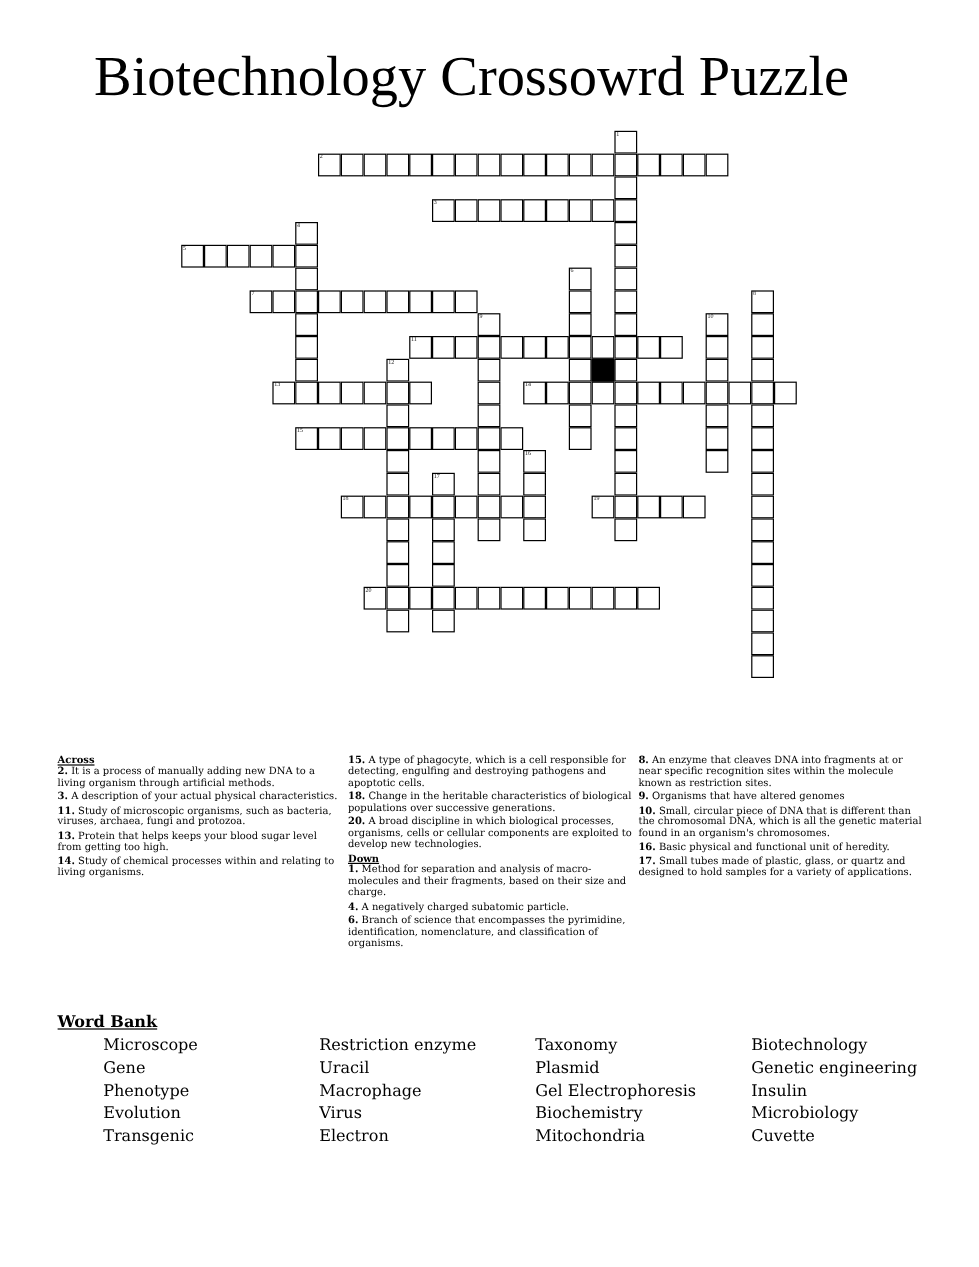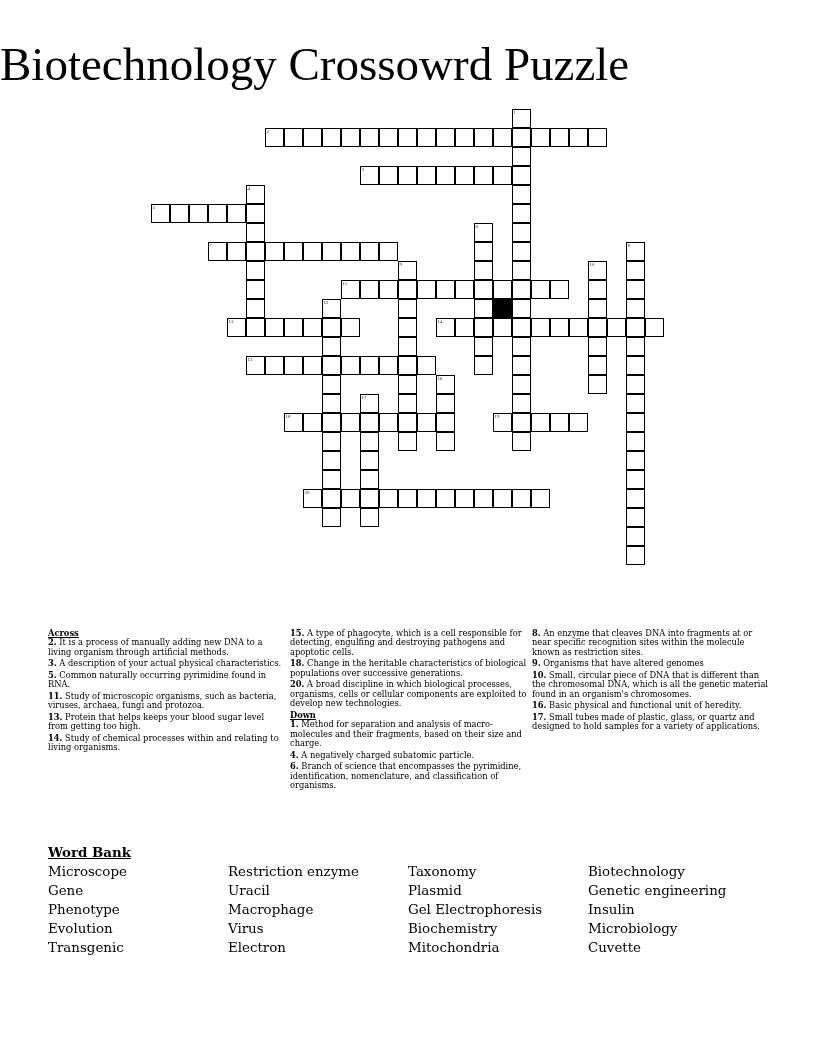--- a/index.html
+++ b/index.html
@@ -1,39 +1,39 @@
 <!DOCTYPE html>
 <html><head>
 <meta charset="utf-8">
 <style>
   html, body { margin: 0; padding: 0; background: #ffffff; }
   body { width: 816px; height: 1056px; position: relative; overflow: hidden;
          font-family: "DejaVu Serif", "Liberation Serif", serif; color: #000; }
-  .title { position: absolute; left: 0; top: 34px; width: 786px; text-align: left;
+  .title { position: absolute; left: 0; top: 34px; width: 786px; text-align: center;
            font-family: "Liberation Serif", serif; font-size: 47px; line-height: 60px;
            letter-spacing: 0px; }
   .grid { position: absolute; left: 151px; top: 109px; width: 532px; height: 470px; }
   .cell { position: absolute; width: 19px; height: 19px; box-sizing: border-box;
           border: 1px solid #000; background: #fff; margin-left: -0.5px; margin-top: -0.5px; }
   .cell.black { background: #000; }
   .num { position: absolute; left: 1px; top: 0px; font-size: 5px; line-height: 6px;
          font-family: "Liberation Serif", serif; color: #222; }
   .clues { position: absolute; top: 629px; font-family: "DejaVu Serif", serif;
            font-size: 8.3px; line-height: 9.4px; }
   .clues .head { font-weight: bold; text-decoration: underline; margin-bottom: 0; }
   .clue { margin-bottom: 2.2px; }
   .clue b { font-weight: bold; }
   .col1 { left: 48px; width: 236px; }
   .col2 { left: 290px; width: 240px; }
   .col3 { left: 532px; width: 240px; }
   .wordbank { position: absolute; left: 48px; top: 843px; width: 740px;
               font-family: "DejaVu Serif", serif; font-size: 13.4px; }
   .wb-head { font-weight: bold; text-decoration: underline; line-height: 19px; }
   .wb-grid { display: grid; grid-template-columns: 180px 180px 180px 180px; }
-  .wb-item { line-height: 19px; white-space: nowrap; }
+  .wb-item { line-height: 19px; white-space: nowrap; margin-left: 38px; }
 </style>
 </head>
 <body>
 
 <div class="title">Biotechnology Crossowrd Puzzle</div>
 
 <div class="grid" id="grid">
     <div class="cell" style="left: 361px; top: 0px;">
       <span class="num">1</span>
     </div>
@@ -254,21 +254,20 @@
     <div class="cell" style="left: 342px; top: 380px;"></div>
     <div class="cell" style="left: 361px; top: 380px;"></div>
     <div class="cell" style="left: 380px; top: 380px;"></div>
     <div class="cell black" style="left: 342px; top: 190px;"></div>
   </div>
 
 <div class="clues col1">
   <div class="head">Across</div>
   <div class="clue"><b>2.</b> <span>It is a process of manually adding new DNA to a living organism through artificial methods.</span></div>
   <div class="clue"><b>3.</b> <span>A description of your actual physical characteristics.</span></div>
-  <div class="clue"><b>5.</b> <span>Common naturally occurring pyrimidine found in RNA.</span></div>
   <div class="clue"><b>11.</b> <span>Study of microscopic organisms, such as bacteria, viruses, archaea, fungi and protozoa.</span></div>
   <div class="clue"><b>13.</b> <span>Protein that helps keeps your blood sugar level from getting too high.</span></div>
   <div class="clue"><b>14.</b> <span>Study of chemical processes within and relating to living organisms.</span></div>
 </div>
 
 <div class="clues col2">
   <div class="clue"><b>15.</b> <span>A type of phagocyte, which is a cell responsible for detecting, engulfing and destroying pathogens and apoptotic cells.</span></div>
   <div class="clue"><b>18.</b> <span>Change in the heritable characteristics of biological populations over successive generations.</span></div>
   <div class="clue"><b>20.</b> <span>A broad discipline in which biological processes, organisms, cells or cellular components are exploited to develop new technologies.</span></div>
   <div class="head">Down</div>

